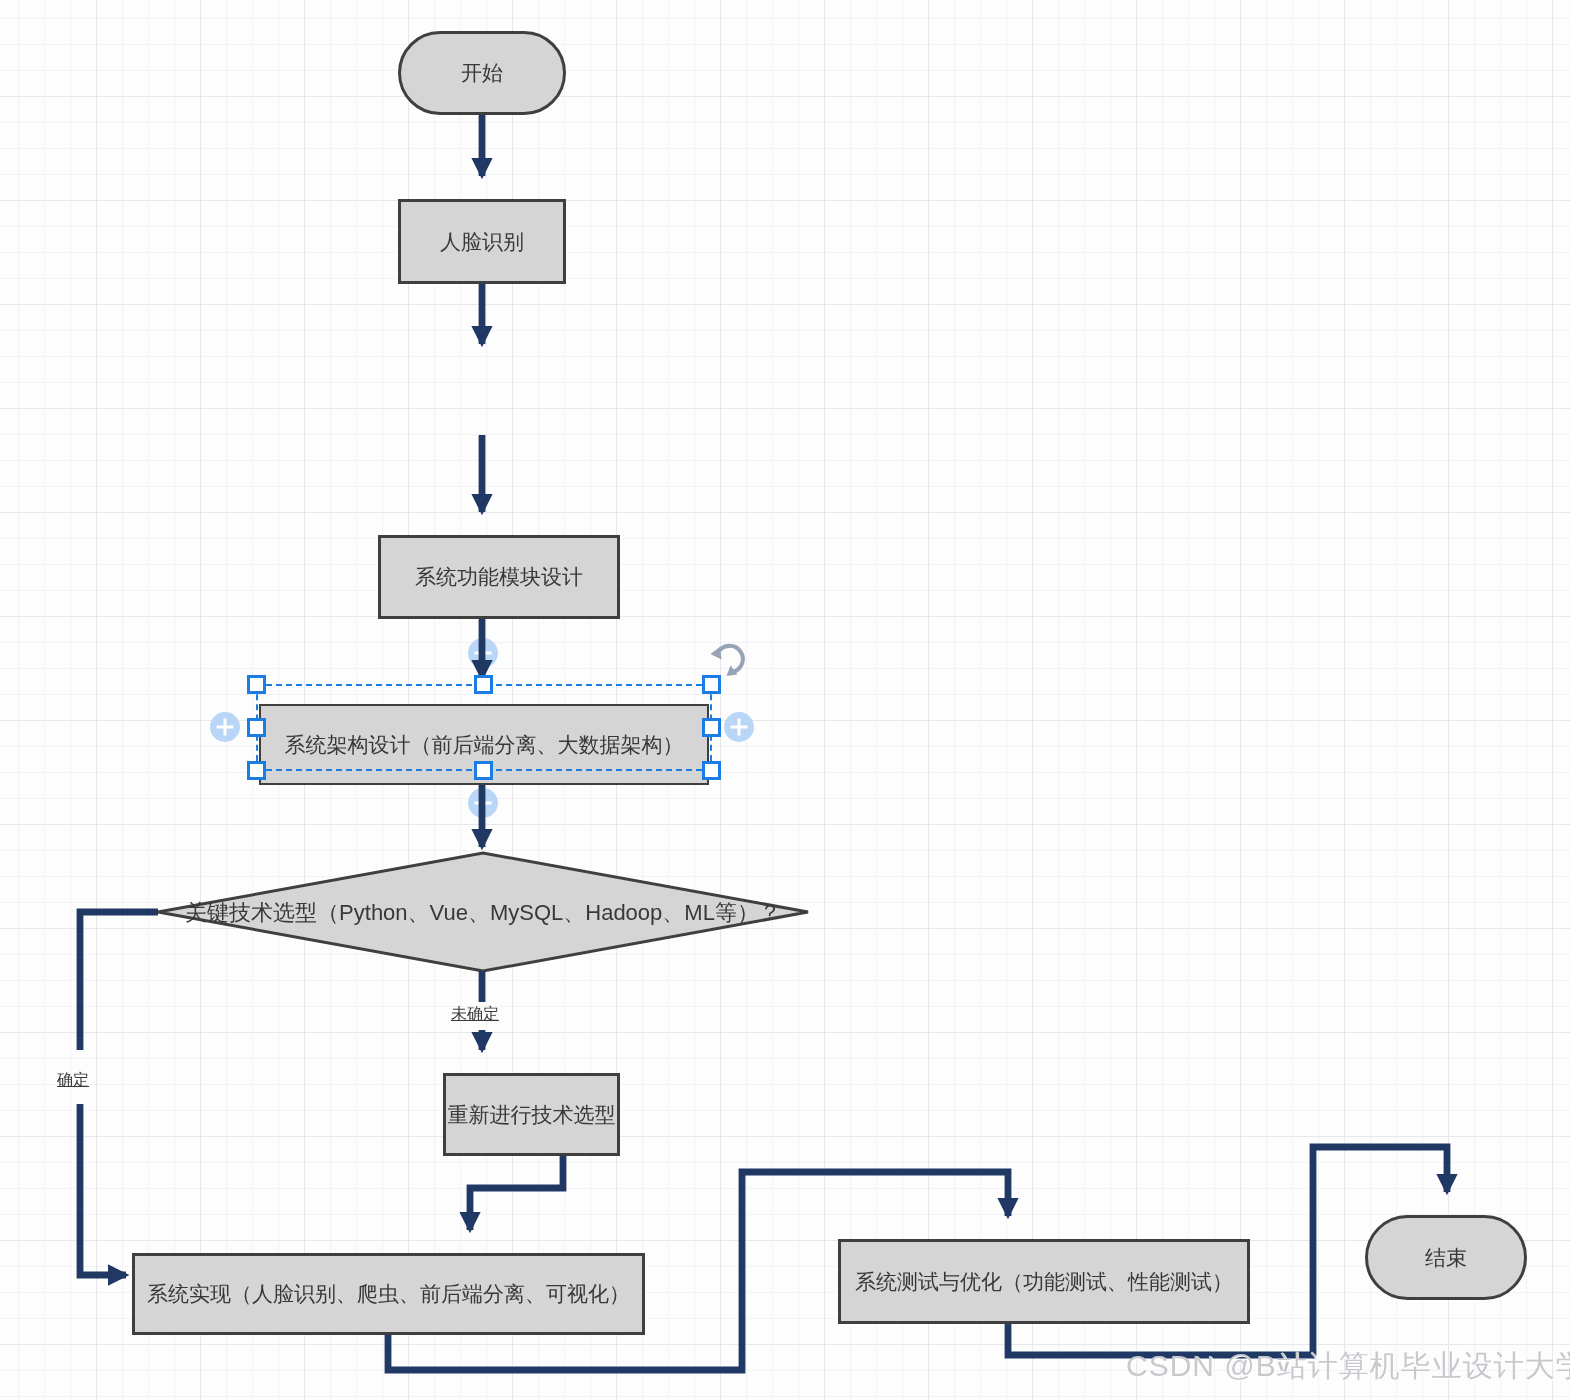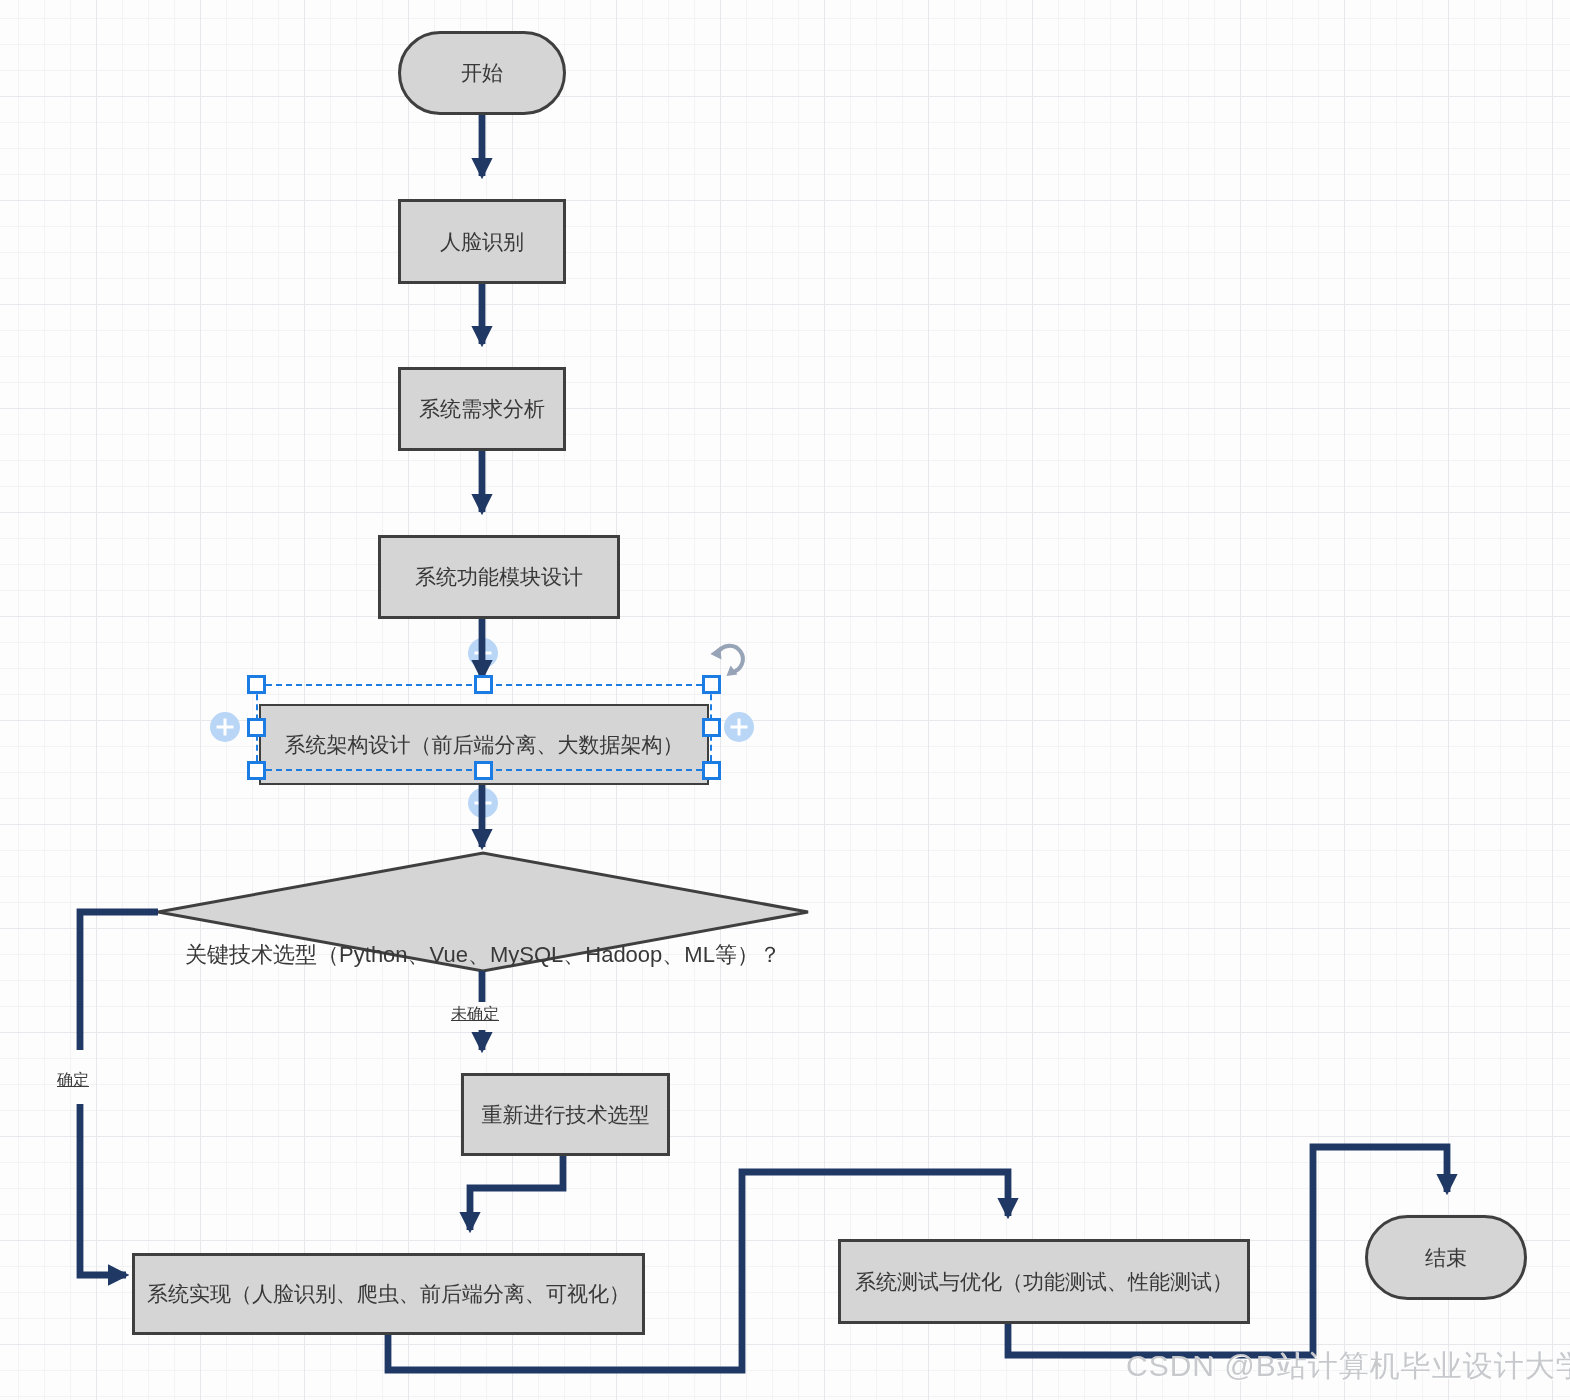--- a/index.html
+++ b/index.html
@@ -91,35 +91,32 @@
   </svg>
 
   <div class="node stadium" style="left:398px;top:14px;width:168px;height:84px">
     <span>开始</span>
   </div>
 
   <div class="node" style="left:398px;top:182px;width:168px;height:85px">
     <span>人脸识别</span>
   </div>
 
-  <div class="node" style="left:398px;top:350px;width:168px;height:84px">
-    <span>系统需求分析</span>
-  </div>
 
   <div class="node" style="left:378px;top:518px;width:242px;height:84px">
     <span>系统功能模块设计</span>
   </div>
 
   <div class="node" style="left:259px;top:687px;width:450px;height:81px;border-width:2.5px">
     <span>系统架构设计（前后端分离、大数据架构）</span>
   </div>
 
-  <div class="diamond-label" style="left:133px;top:940px;width:700px">关键技术选型（Python、Vue、MySQL、Hadoop、ML等）？</div>
+  <div class="diamond-label" style="left:133px;top:898px;width:700px">关键技术选型（Python、Vue、MySQL、Hadoop、ML等）？</div>
 
-  <div class="node" style="left:461px;top:1056px;width:209px;height:83px">
+  <div class="node" style="left:443px;top:1056px;width:177px;height:83px">
     <span>重新进行技术选型</span>
   </div>
 
   <div class="node" style="left:132px;top:1236px;width:513px;height:82px">
     <span>系统实现（人脸识别、爬虫、前后端分离、可视化）</span>
   </div>
 
   <div class="node" style="left:838px;top:1222px;width:412px;height:85px">
     <span>系统测试与优化（功能测试、性能测试）</span>
   </div>

